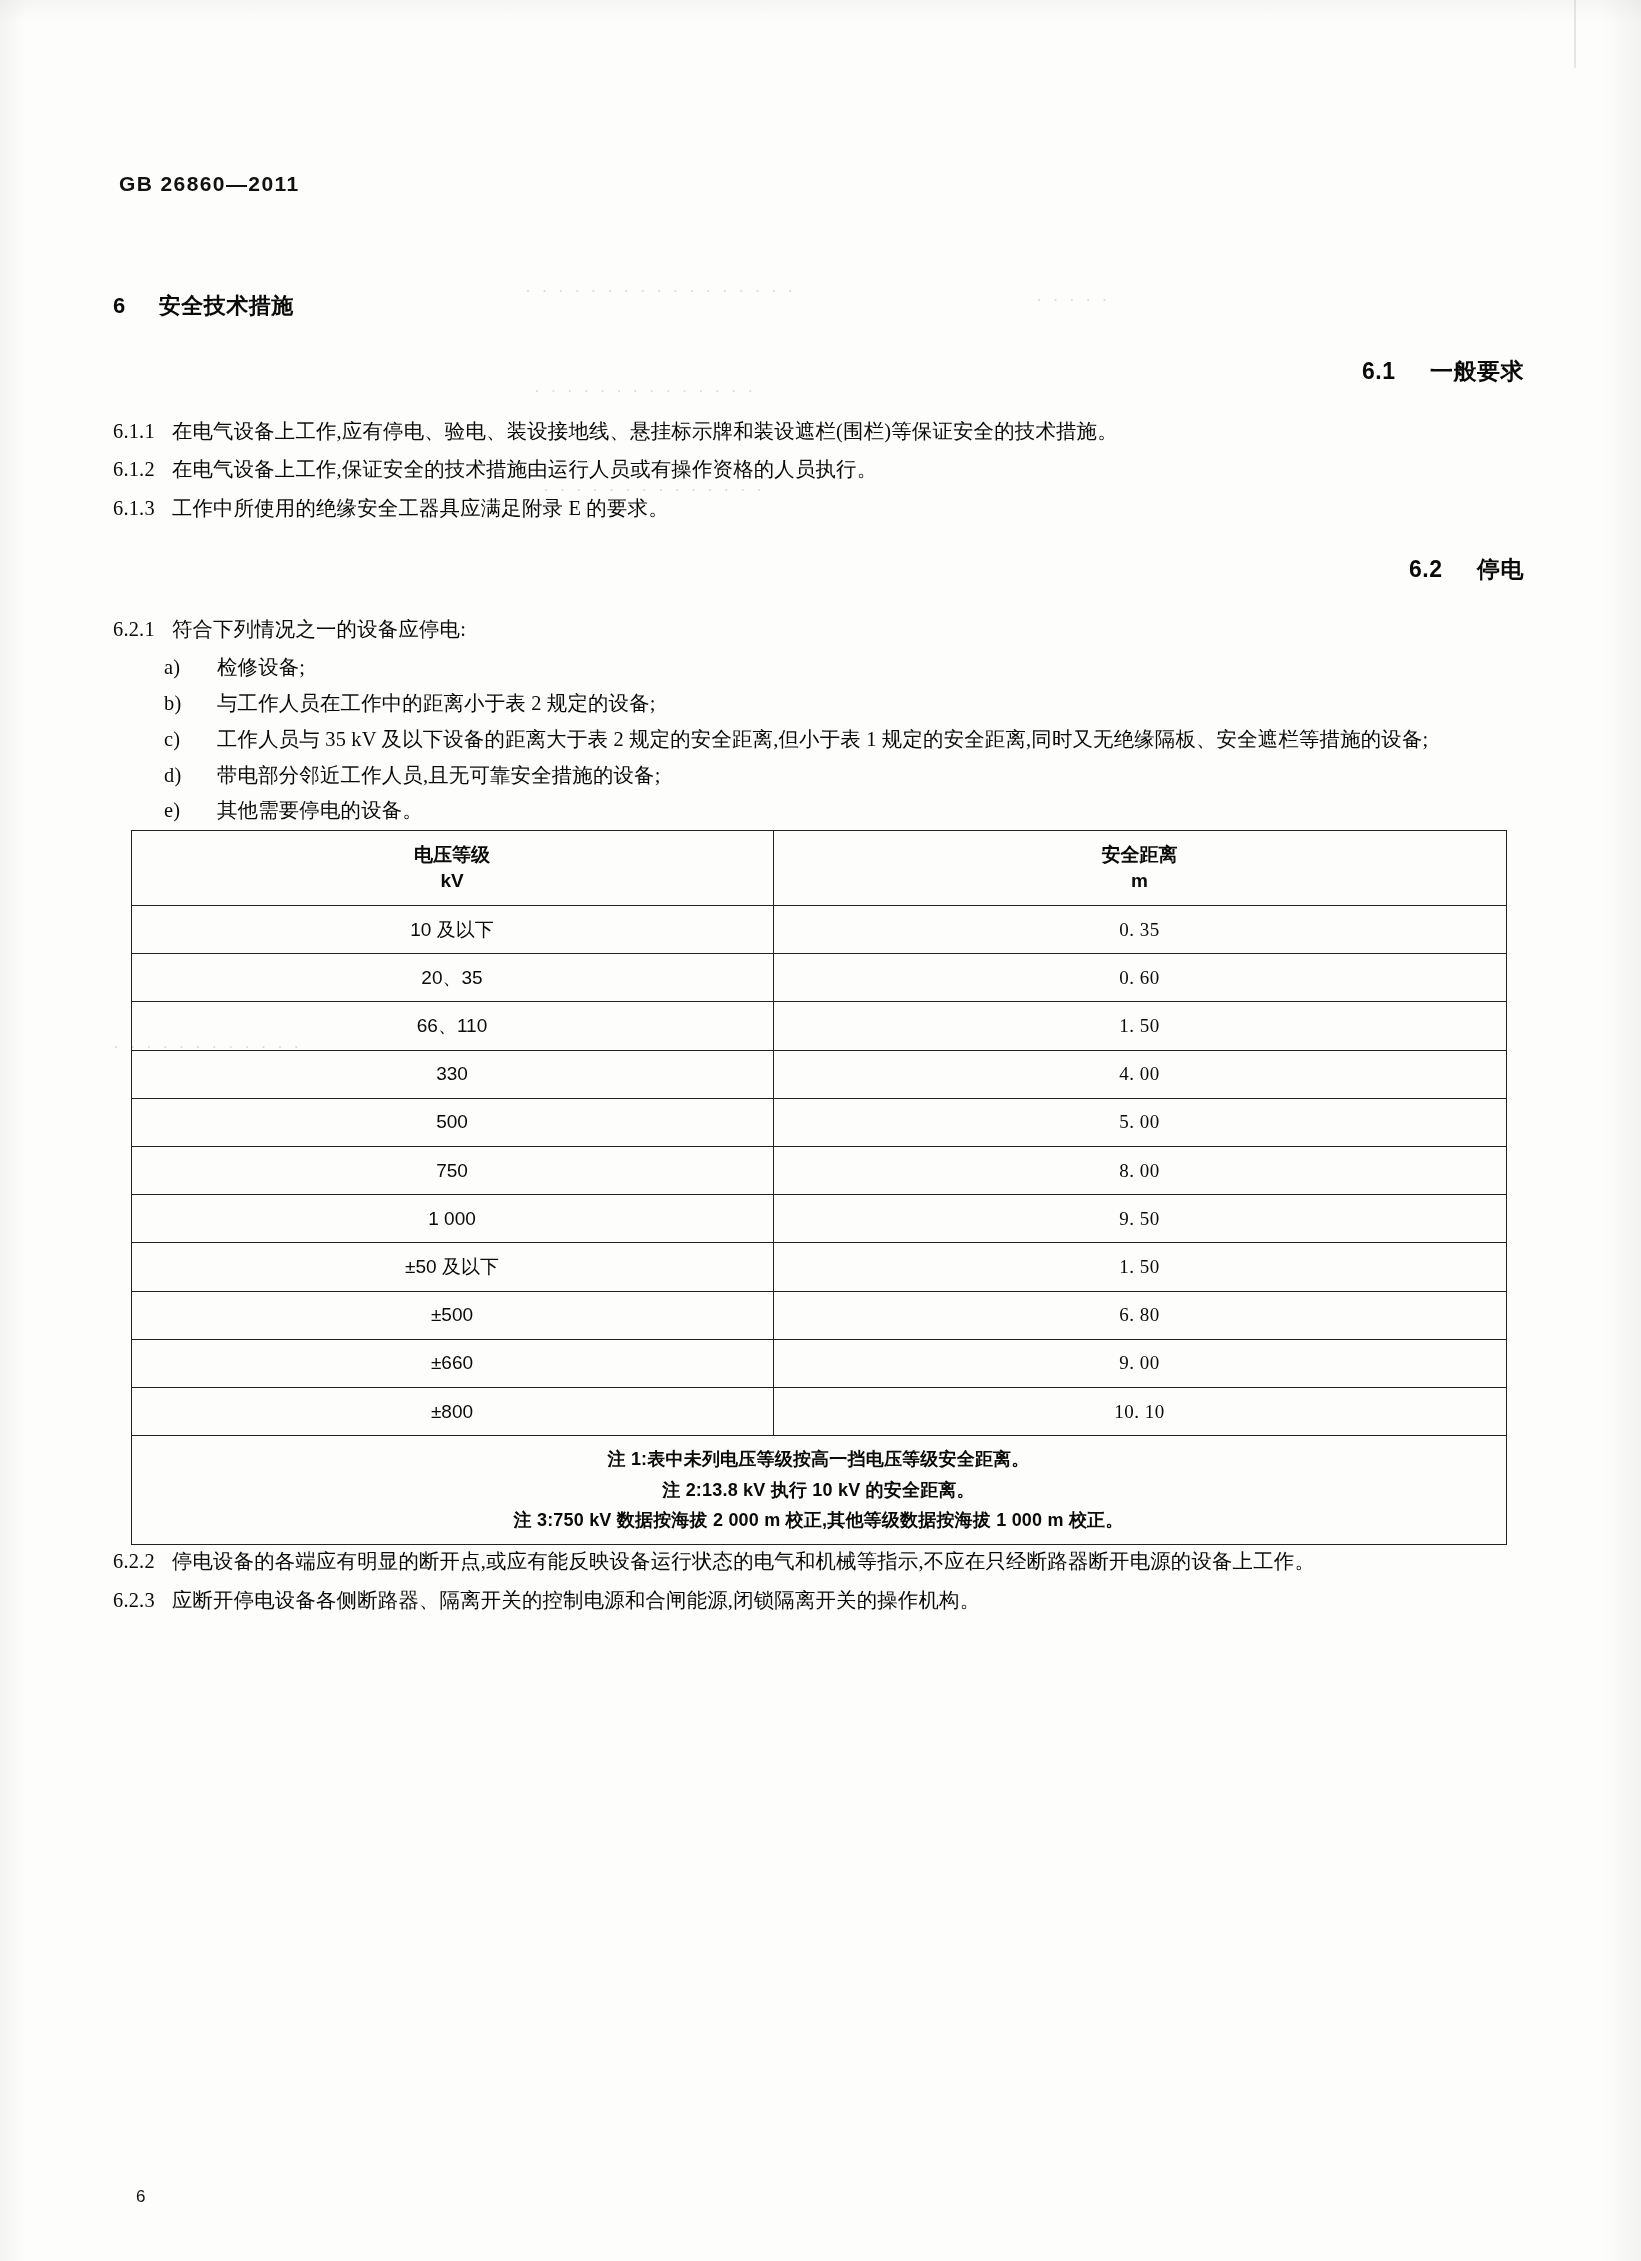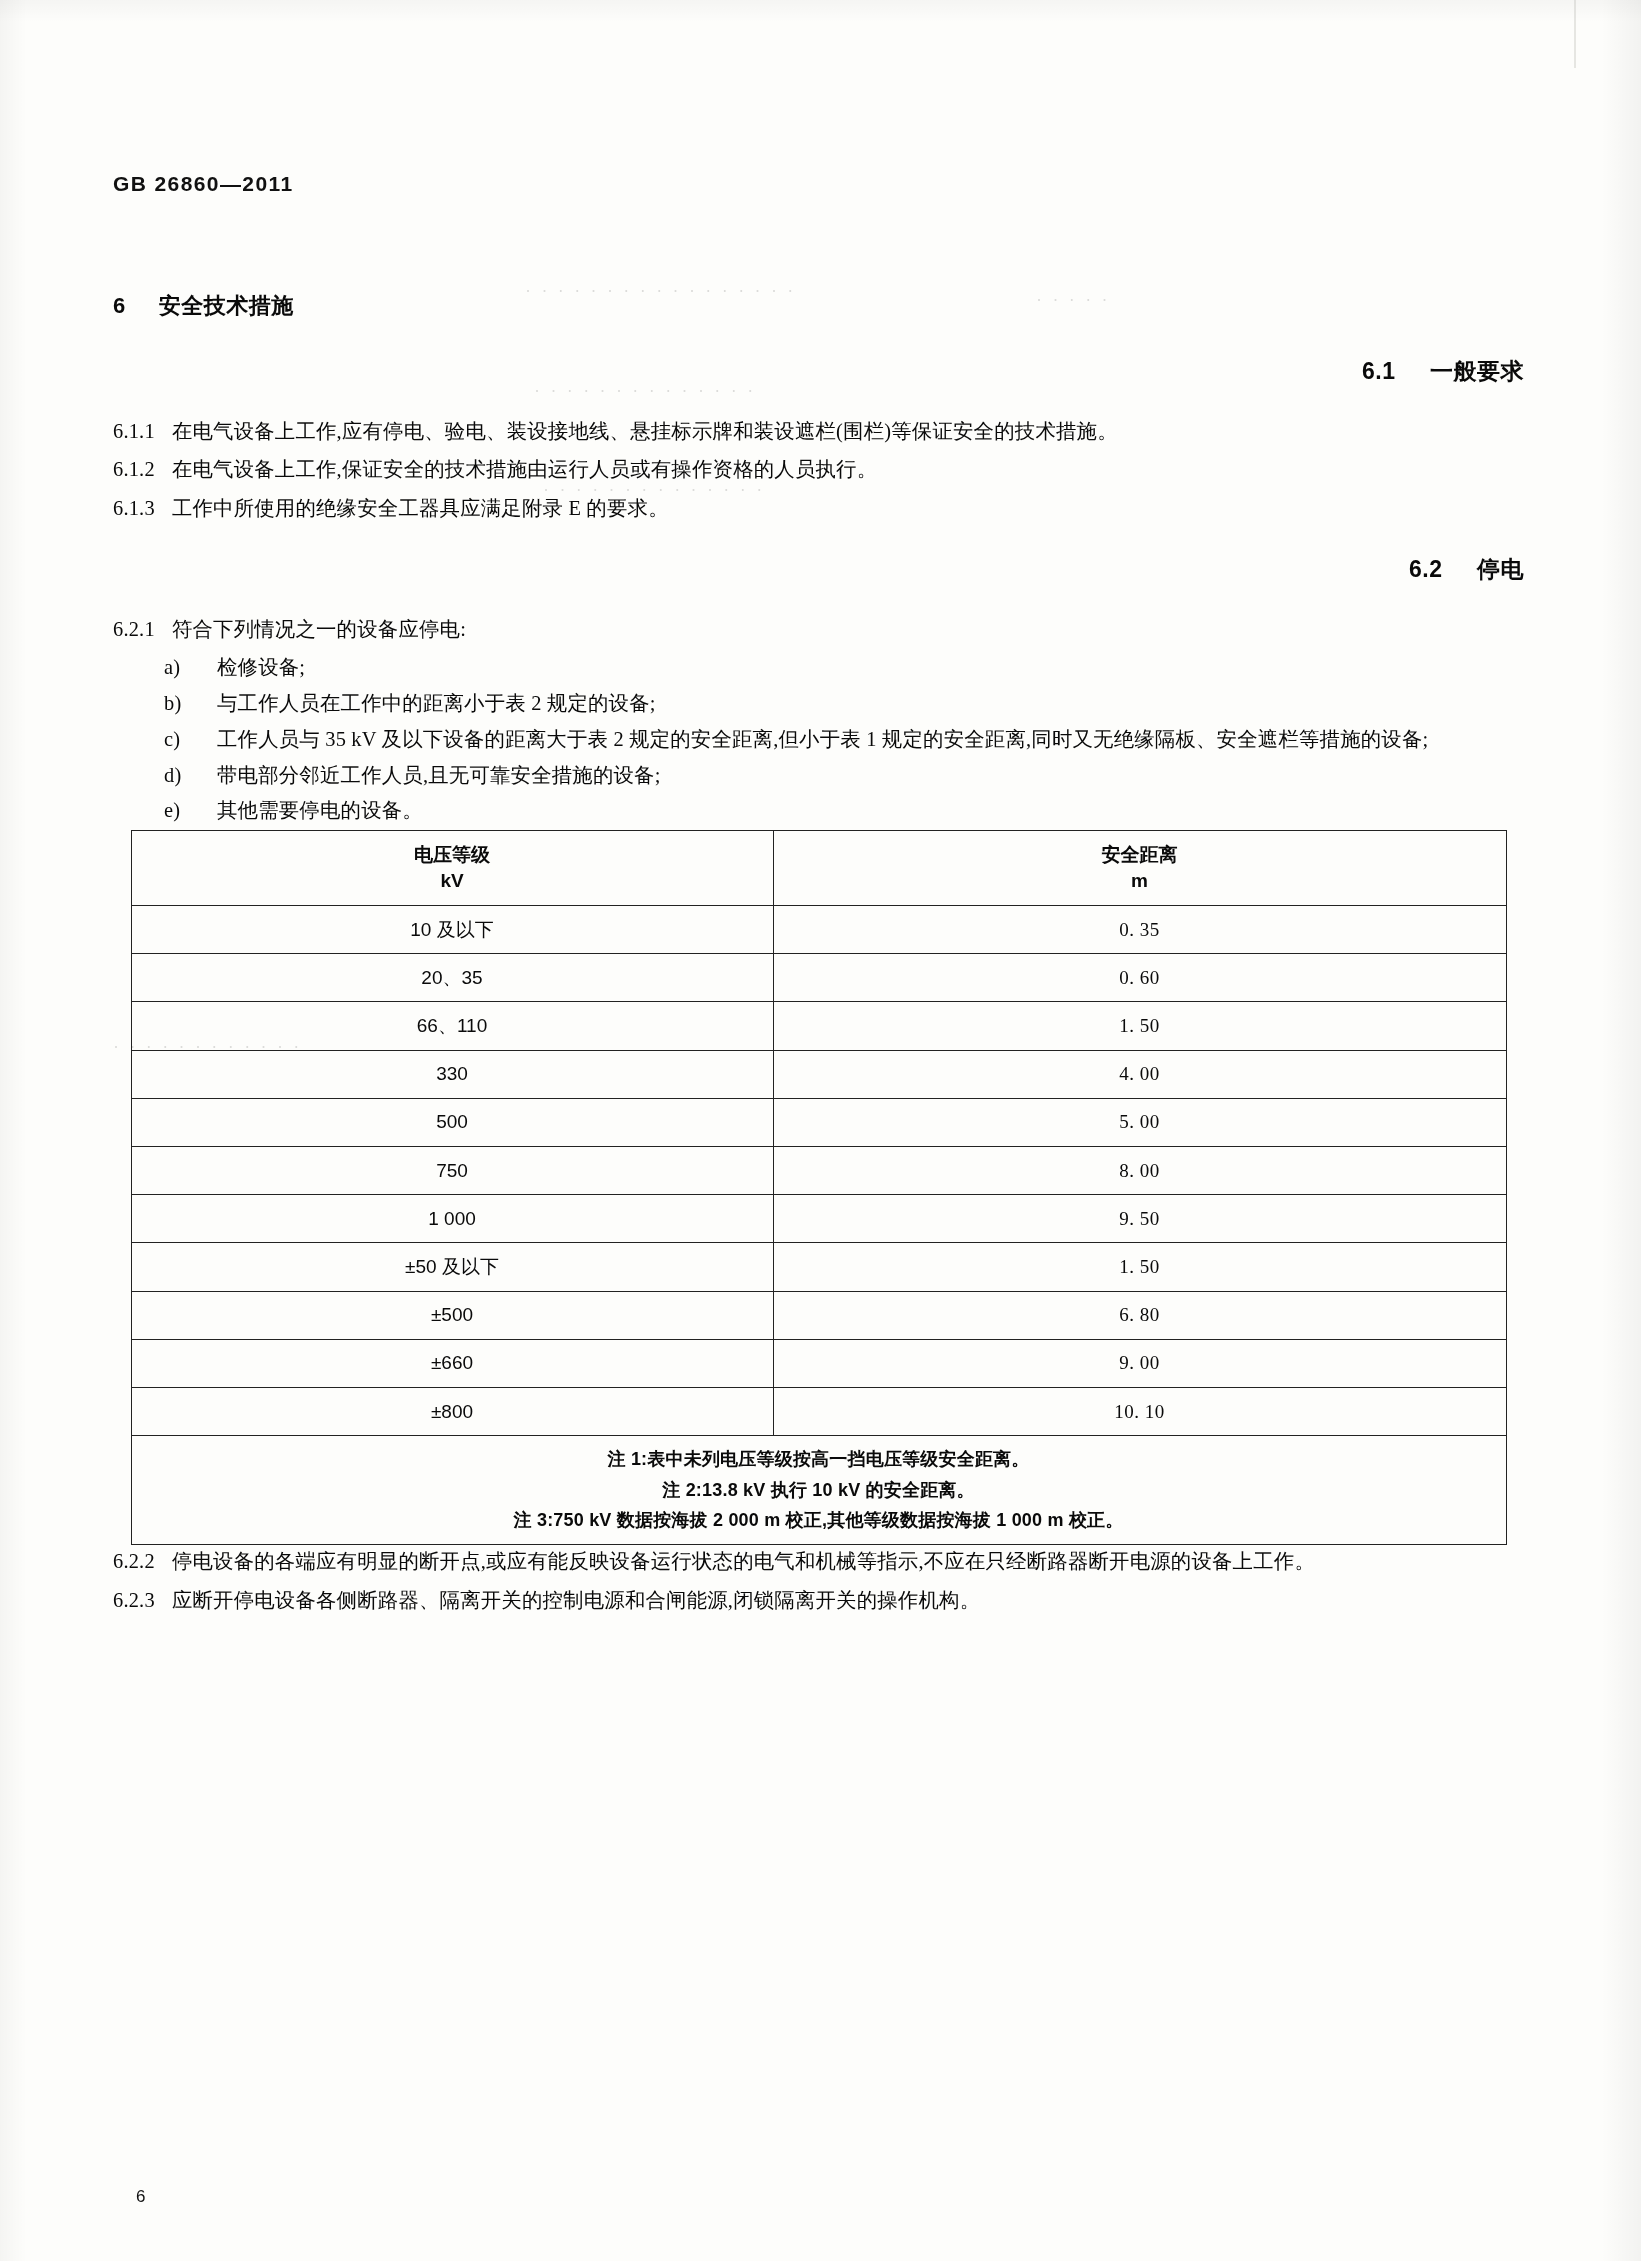--- a/index.html
+++ b/index.html
@@ -39,21 +39,21 @@
     left: 113px;
     top: 172px;
     width: 1411px;
   }
   .hdr {
     font-family: "Liberation Sans", "DejaVu Sans", sans-serif;
     font-weight: bold;
     font-size: 21px;
     letter-spacing: 1.4px;
     color: #111;
-    margin: 0 0 95px 0;
+    margin: 0 0 95px 6px;
   }
   h2.sec {
     font-family: "Liberation Sans", "DejaVu Sans", sans-serif;
     font-weight: bold;
     font-size: 22px;
     margin: 0 0 0 0;
     letter-spacing: 0.5px;
   }
   h3.sub {
     font-family: "Liberation Sans", "DejaVu Sans", sans-serif;

